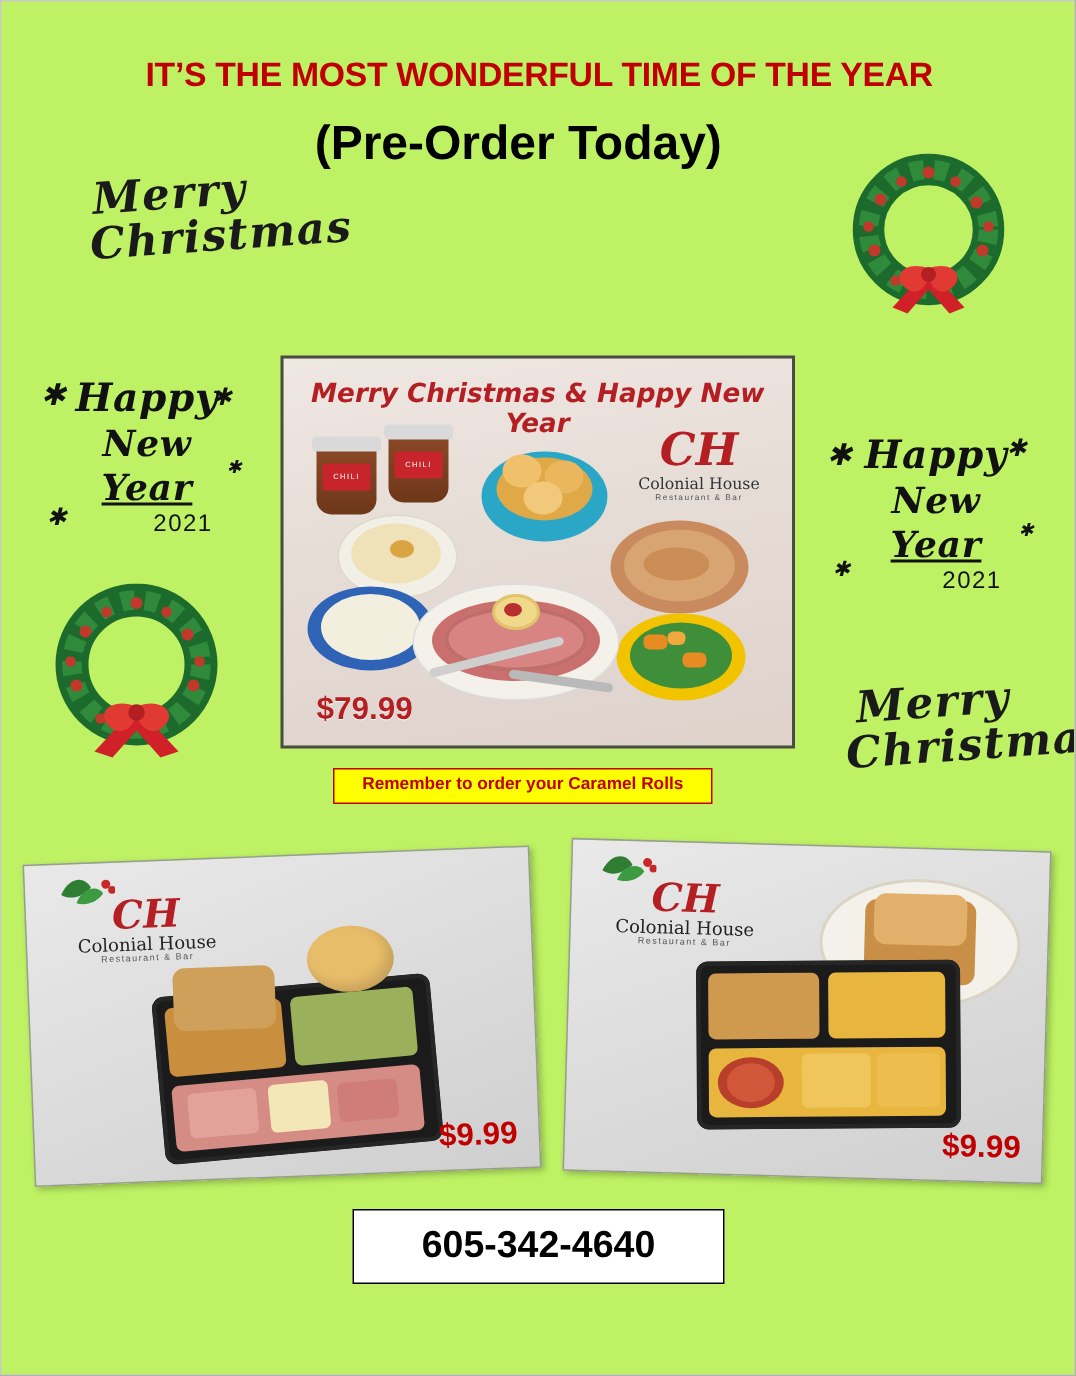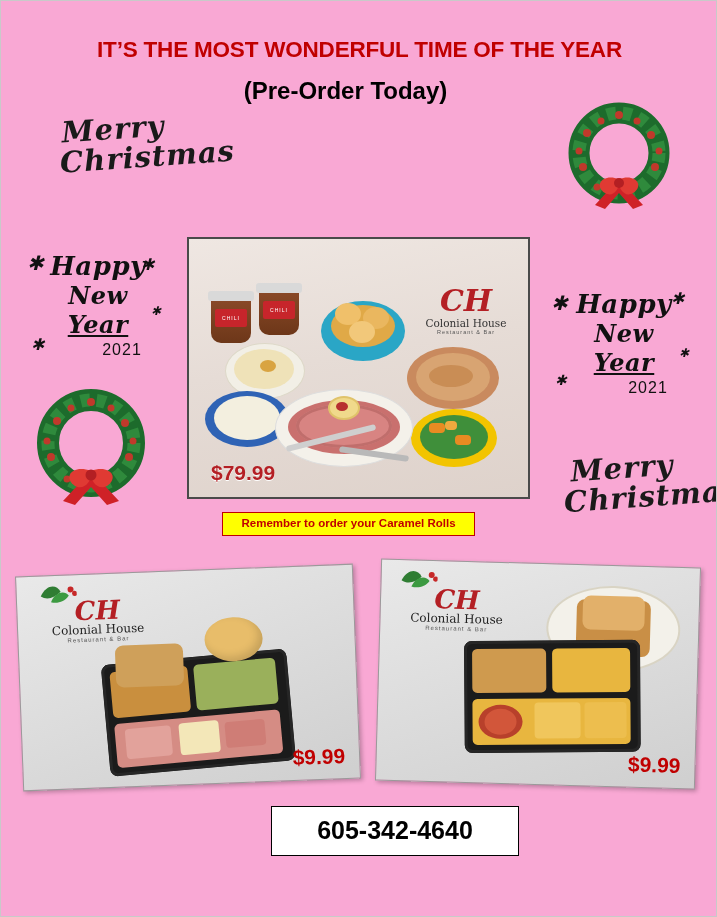--- a/index.html
+++ b/index.html
@@ -7,21 +7,21 @@
     padding: 0;
     background: #8a8a8a;
   }
   body {
     font-family: "Liberation Sans", sans-serif;
   }
   .page {
     position: relative;
     width: 717px;
     height: 917px;
-    background: #f9a8d4;
+    background: #bef264;
     overflow: hidden;
     border: 1px solid #c9c9c9;
     box-sizing: border-box;
   }
 
   
   .headline {
     position: absolute;
     top: 36px;
     left: 0;
@@ -33,21 +33,21 @@
     letter-spacing: -0.2px;
   }
   .subhead {
     position: absolute;
     top: 76px;
     left: 0;
     width: 689px;
     text-align: center;
     color: #000000;
     font-weight: bold;
-    font-size: 24px;
+    font-size: 32px;
   }
   .menu-lines {
     position: absolute;
     top: 114px;
     left: 0;
     width: 717px;
     text-align: center;
     color: #000000;
     font-size: 22px;
     line-height: 32px;
@@ -249,21 +249,20 @@
     width: 248px;
     height: 50px;
     border: 1.5px solid #000;
     box-sizing: border-box;
     text-align: center;
     line-height: 47px;
     font-size: 25px;
     font-weight: bold;
     color: #000;
     background: #fff;
-    margin-left: 36px;
   }
 </style>
 </head>
 <body>
 
 <div class="page">
 
   <div class="headline">IT’S THE MOST WONDERFUL TIME OF THE YEAR</div>
   <div class="subhead">(Pre-Order Today)</div>
 
@@ -339,20 +338,21 @@
           <circle cx="44" cy="90" r="3.5"></circle>
       </g>
       <path d="M68 82 L40 112 L52 116 L68 98 L84 116 L96 112 Z" fill="#cf2127"></path>
       <path d="M68 82 C50 75 39 88 52 97 C61 102 68 92 68 86 Z" fill="#e03a33"></path>
       <path d="M68 82 C86 75 97 88 84 97 C75 102 68 92 68 86 Z" fill="#e03a33"></path>
       <circle cx="68" cy="86" r="5.5" fill="#b31f23"></circle>
     </svg>
   </div>
 
   <div class="photo-main">
+    <div class="pm-title">Merry Christmas &amp; Happy New Year</div>
 
     <div class="pm-logo">
       <div class="ch">CH</div>
       <div class="ch-name">Colonial House</div>
       <div class="ch-sub">Restaurant &amp; Bar</div>
     </div>
 
     <div class="f cup" style="left:22px; top:58px;">
       <div class="lid"></div>
       <div class="lbl">CHILI</div>

